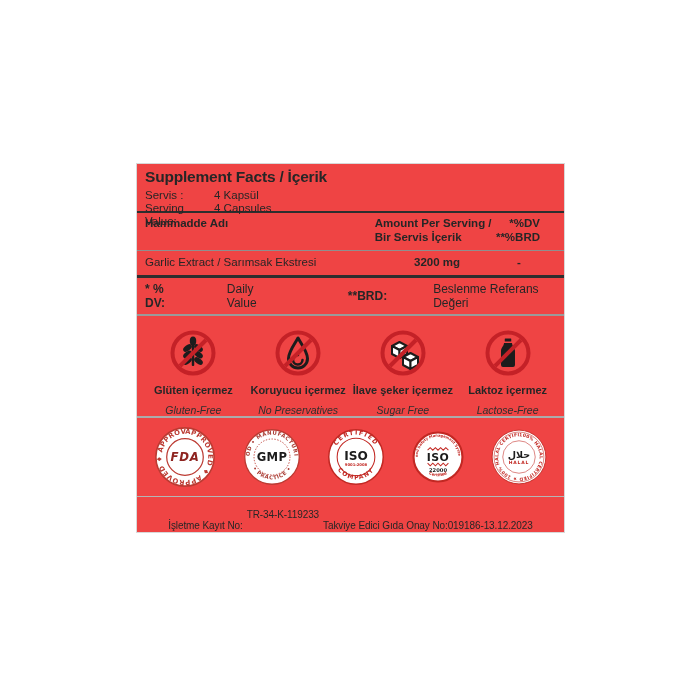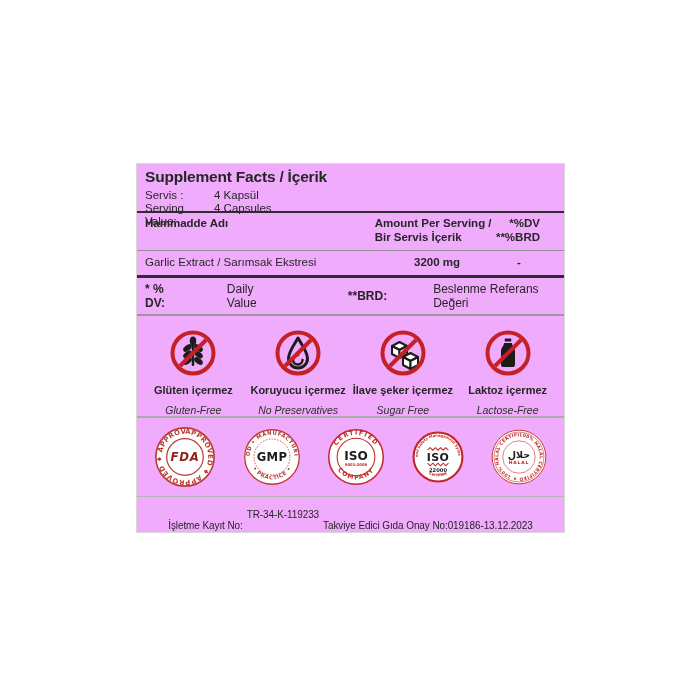--- a/index.html
+++ b/index.html
@@ -3,21 +3,21 @@
 <meta charset="utf-8">
 <style>
   html,body{margin:0;padding:0;}
   body{
     width:700px;height:700px;background:#ffffff;position:relative;
     font-family:"Liberation Sans", sans-serif;color:#262626;
     -webkit-font-smoothing:antialiased;
   }
   .label-box{
     position:absolute;left:136px;top:163px;width:429px;height:370px;
-    background:#f0abfc;border:1px solid #d8d8d8;box-sizing:border-box;
+    background:#ef4444;border:1px solid #d8d8d8;box-sizing:border-box;
     display:flex;flex-direction:column;
   }
   section{box-sizing:border-box;flex:0 0 auto;}
 
   
   .sec-header{height:49px;border-bottom:2px solid #2e2e2e;padding:4px 8px 0;}
   .label-title{margin:0 0 3px;font-size:15.5px;font-weight:bold;letter-spacing:-0.2px;}
   .serv-row{display:flex;font-size:11.5px;line-height:13px;}
   .serv-label{width:69px;}
 

